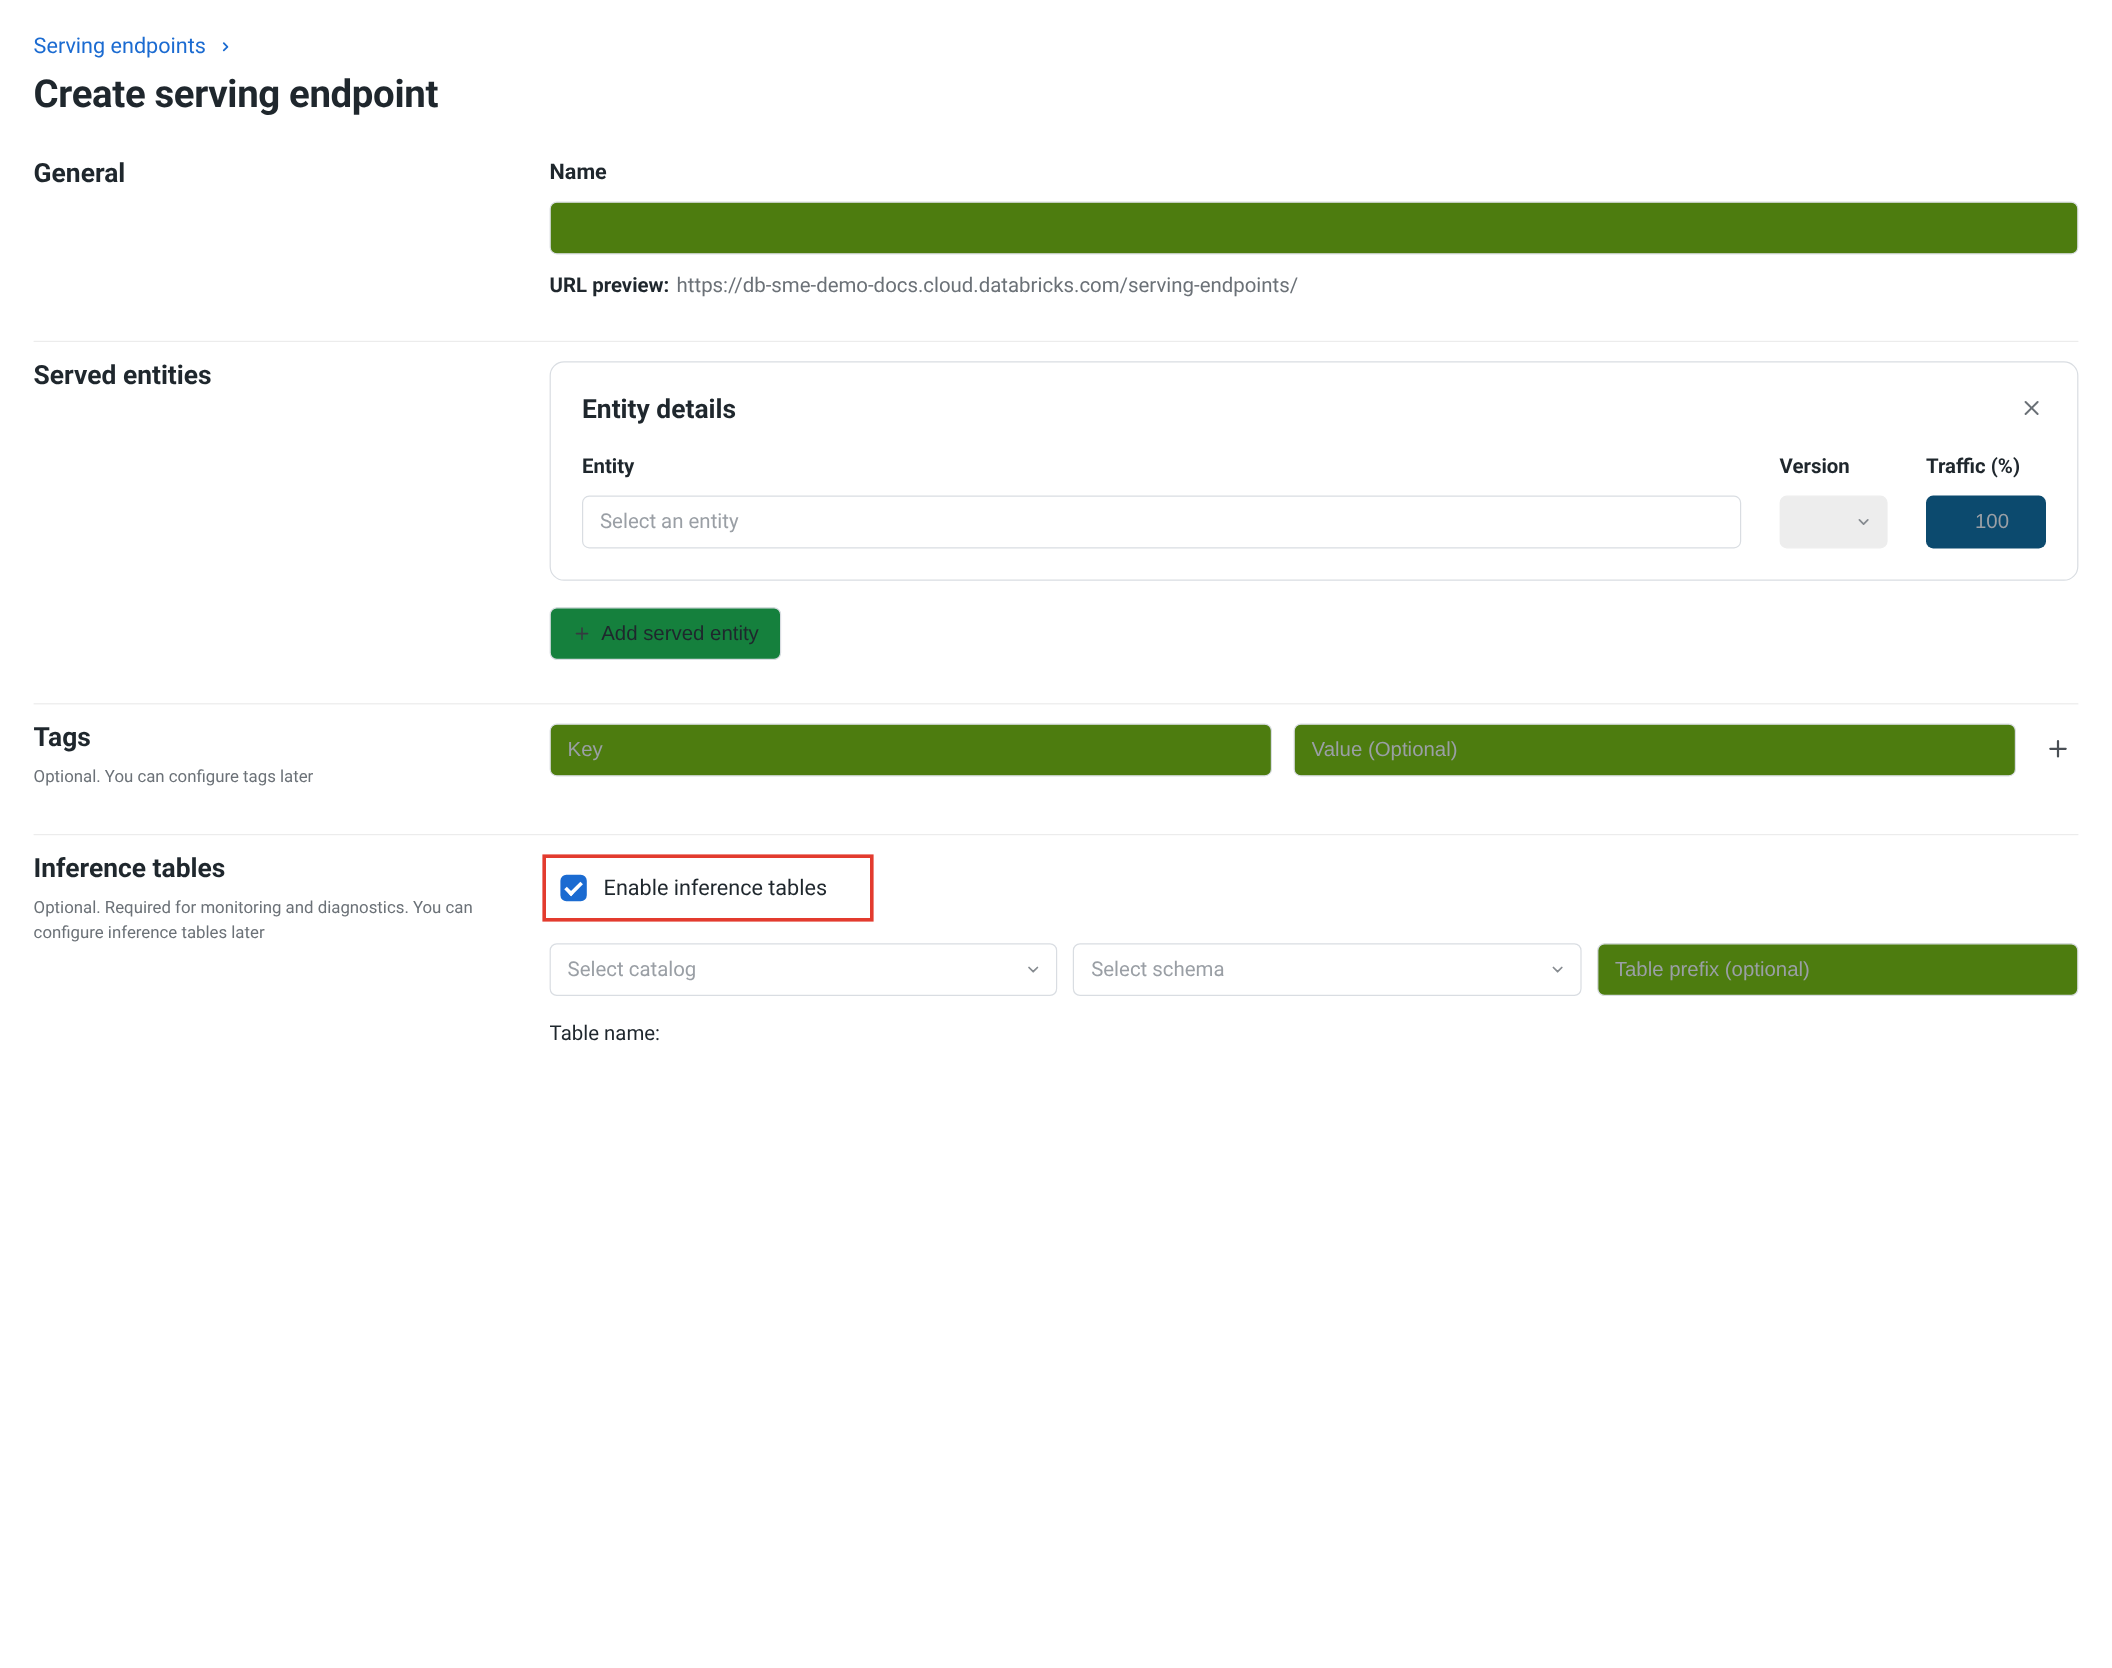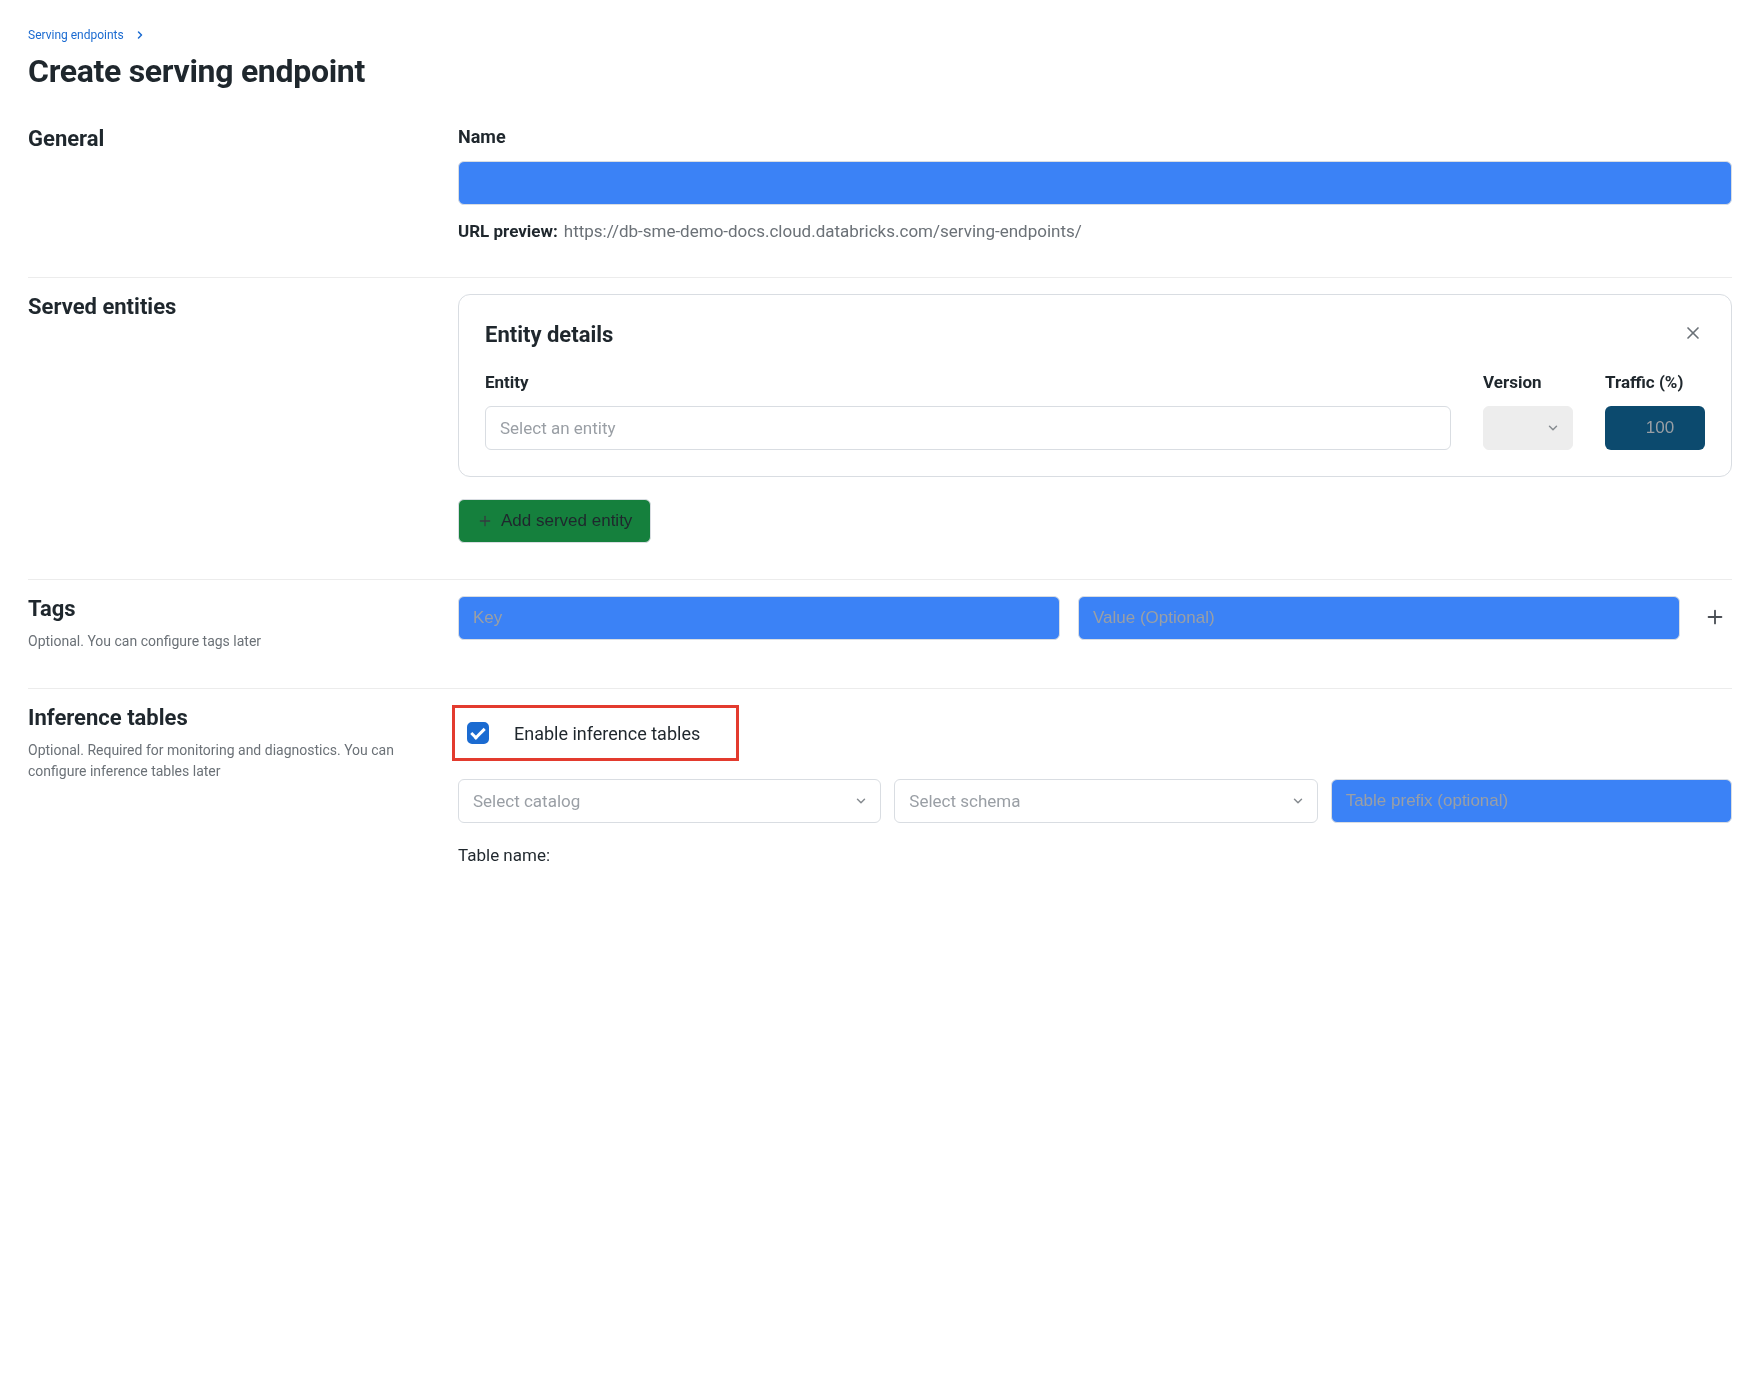--- a/index.html
+++ b/index.html
@@ -16,21 +16,21 @@
     }
     .breadcrumb {
       display: flex;
       align-items: center;
       gap: 10px;
       margin-bottom: 10px;
     }
     .breadcrumb a {
       color: #1b6bd1;
       text-decoration: none;
-      font-size: 12px;
+      font-size: 18px;
       cursor: pointer;
     }
     .breadcrumb .chev {
       color: #1b6bd1;
       display: inline-flex;
     }
     .page-title {
       font-size: 32px;
       font-weight: 700;
       letter-spacing: -0.3px;
@@ -73,21 +73,21 @@
       display: block;
     }
     .text-input {
       width: 100%;
       height: 44px;
       border: 1px solid #d9dde2;
       border-radius: 6px;
       padding: 0 14px;
       font-size: 17px;
       color: #1f272d;
-      background: #3b82f6;
+      background: #4d7c0f;
     }
     .text-input::placeholder {
       color: #9a9fa5;
     }
     .url-preview-line {
       margin-top: 16px;
       font-size: 17px;
       color: #6b7177;
     }
     .url-preview-line .label {
@@ -203,21 +203,20 @@
       color: #4a4f55;
       padding: 6px;
     }
     .highlight-box {
       border: 3px solid #e33b2e;
       display: inline-flex;
       align-items: center;
       padding: 14px 36px 14px 12px;
       margin-bottom: 18px;
       margin-left: -6px;
-      gap: 11px;
     }
     .checkbox {
       appearance: none;
       width: 22px;
       height: 22px;
       border: 2px solid #1b6bd1;
       border-radius: 5px;
       background: #1b6bd1;
       position: relative;
       cursor: pointer;

